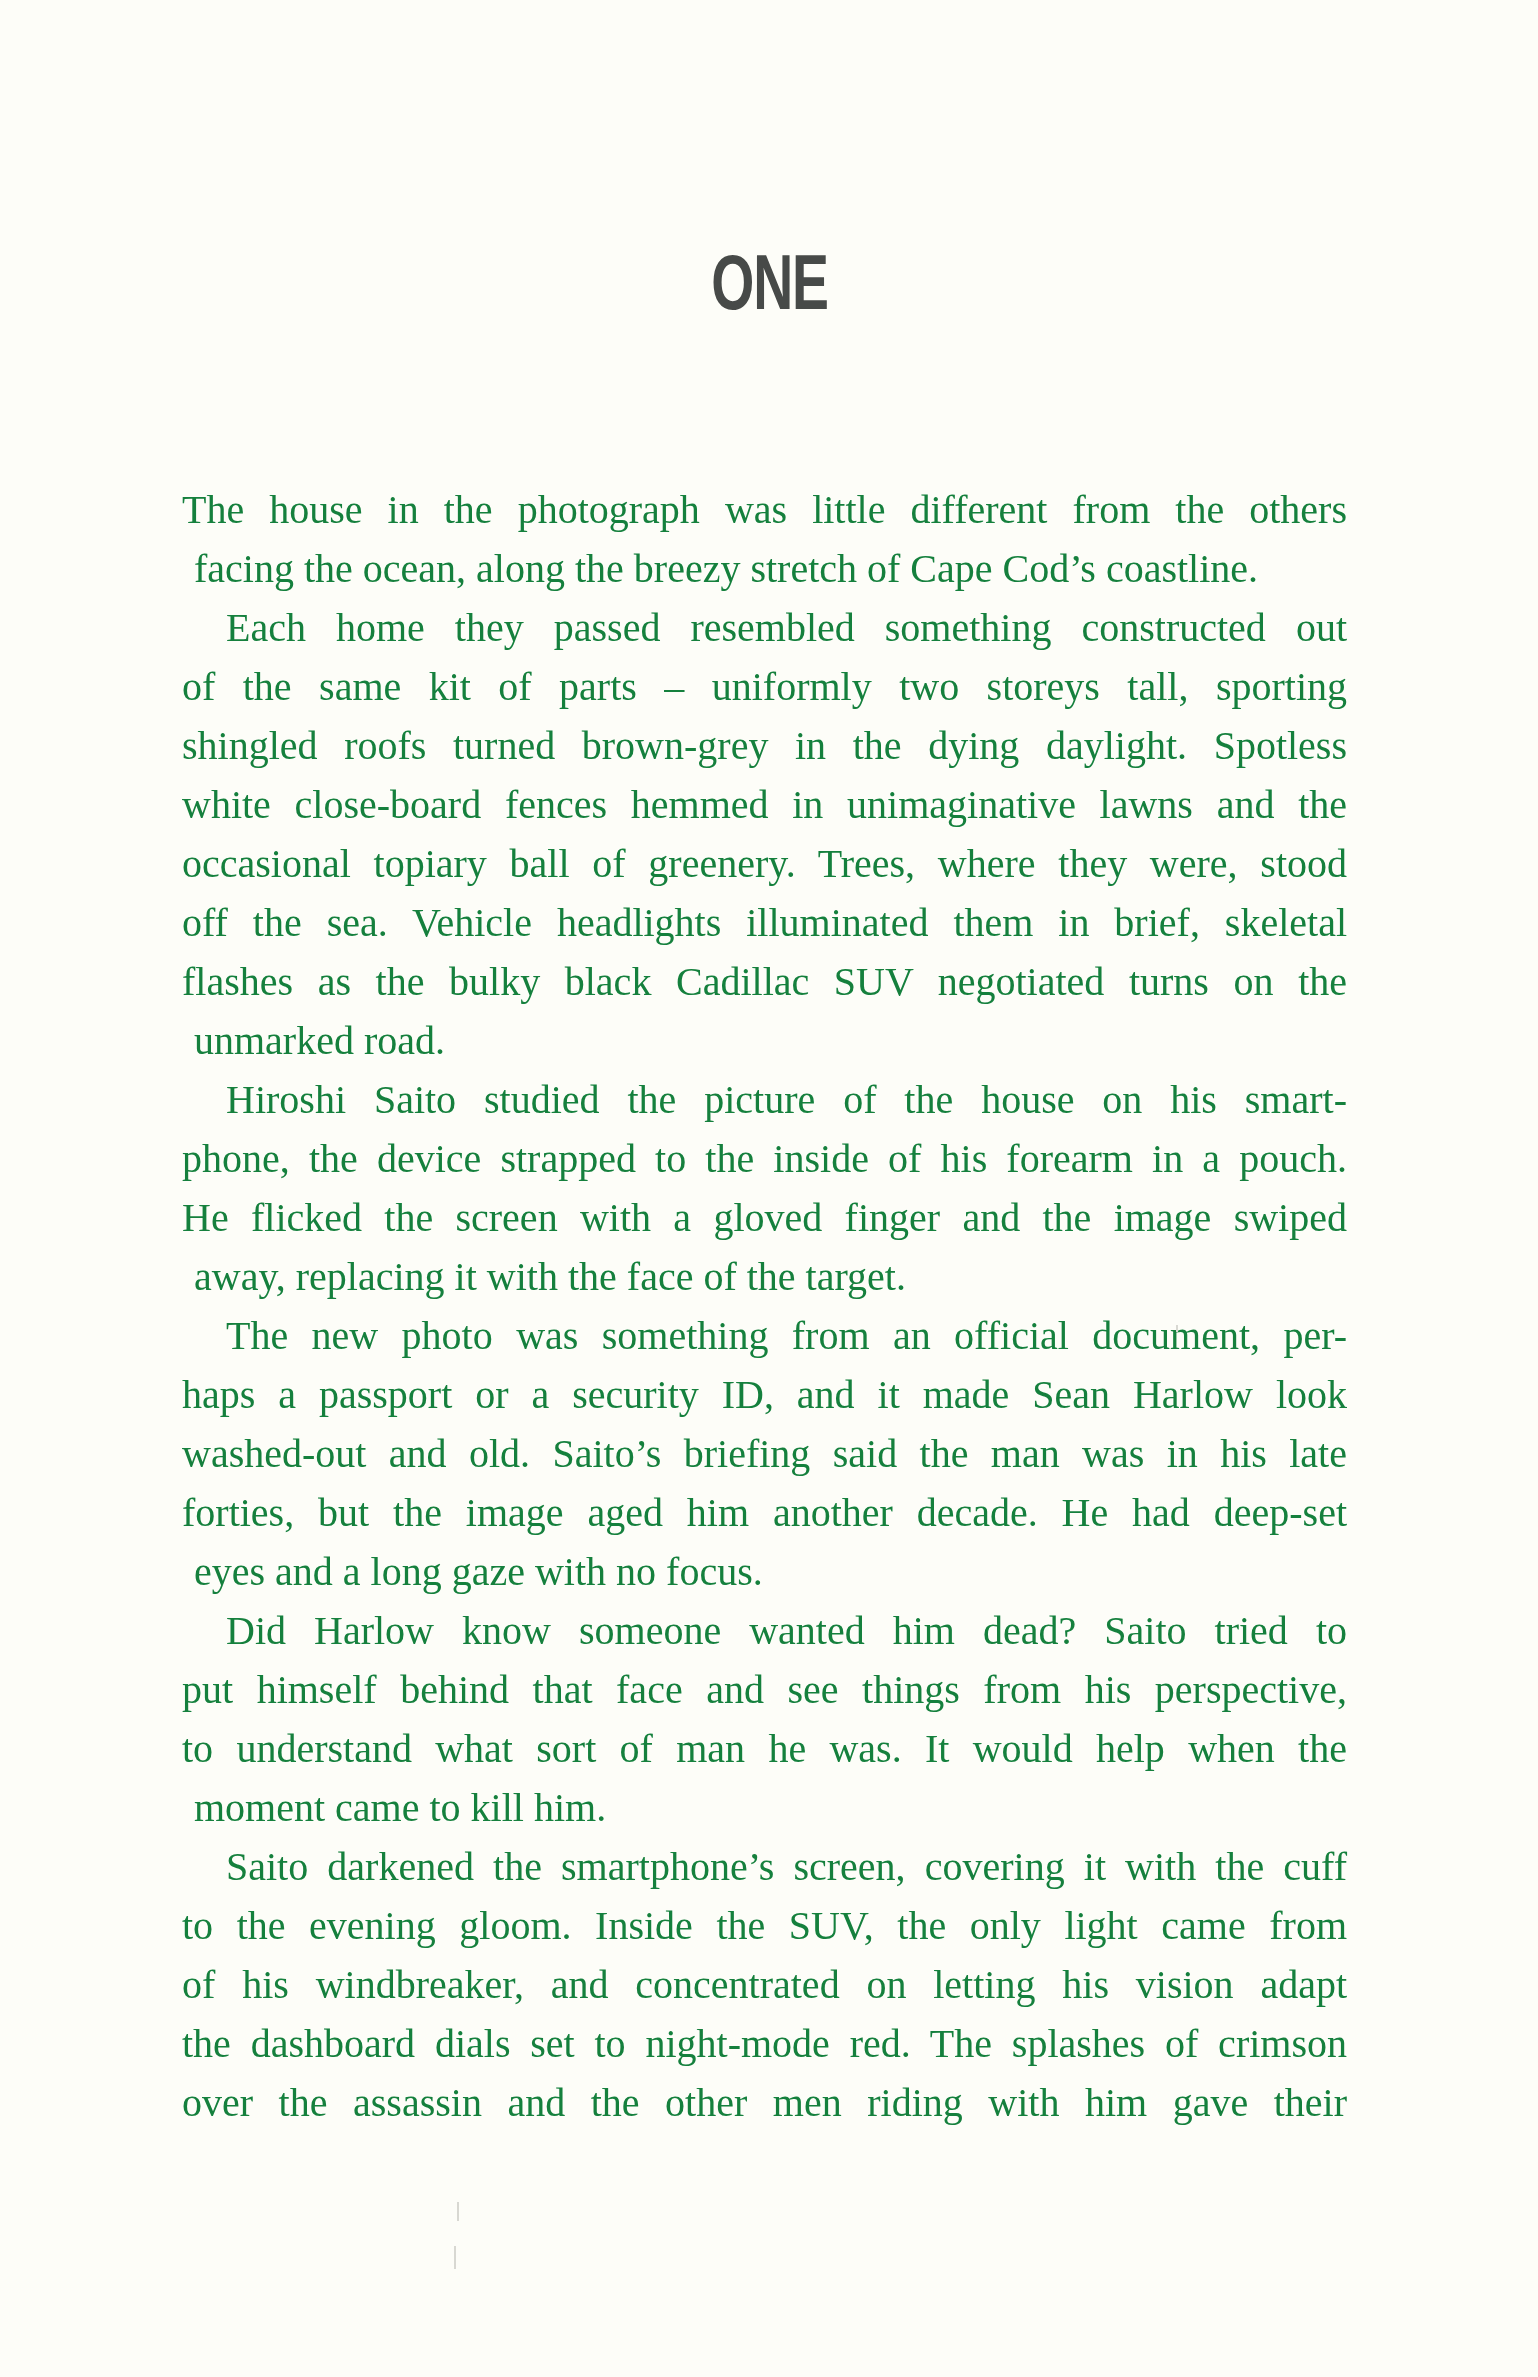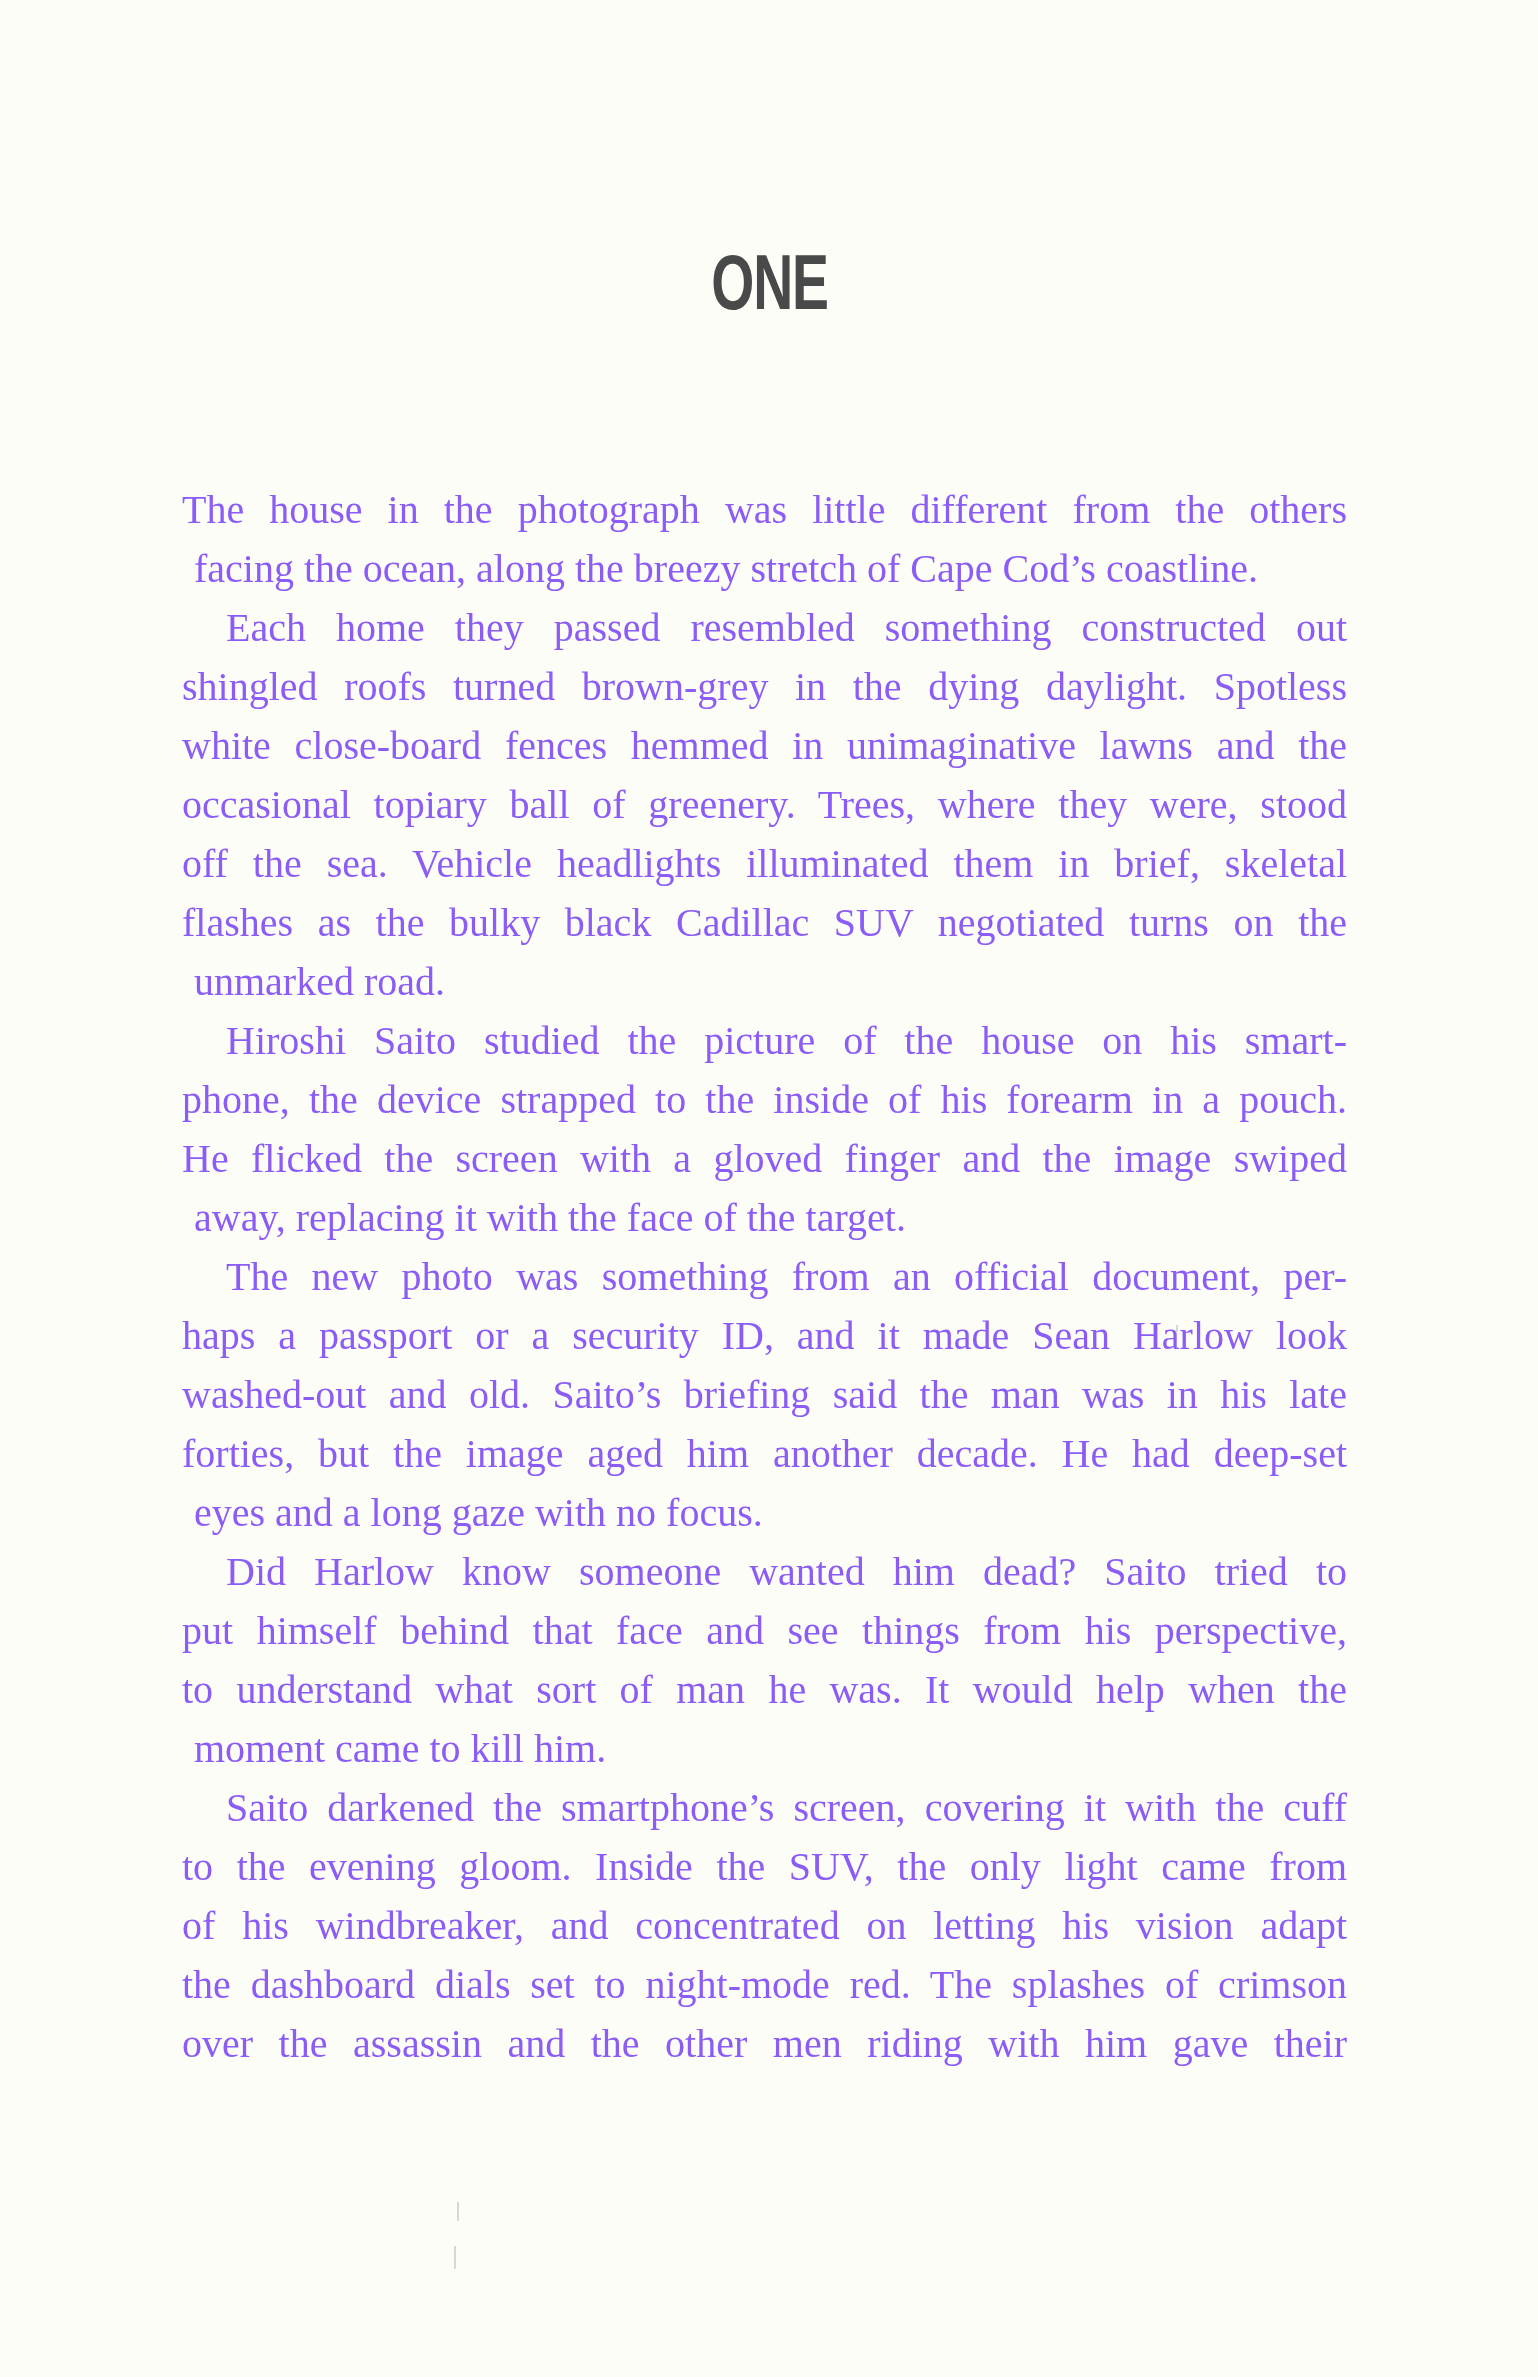--- a/index.html
+++ b/index.html
@@ -35,21 +35,21 @@
       transform: scaleX(0.72);
       transform-origin: 50% 50%;
     }
     .body-text {
       position: absolute;
       left: 182px;
       top: 480px;
       width: 1165px;
       font-family: "Liberation Serif", "DejaVu Serif", serif;
       font-size: 40px;
-      color: #8b5cf6;
+      color: #15803d;
     }
     .line {
       display: block;
       height: 59px;
       line-height: 59px;
       white-space: nowrap;
       text-align: justify;
       text-align-last: justify;
       width: 1165px;
       overflow: visible;
@@ -78,20 +78,21 @@
 
   <div class="body-text">
 
     <div>
       <span class="line">The house in the photograph was little different from the others</span>
       <span class="line last">facing the ocean, along the breezy stretch of Cape Cod’s coastline.</span>
     </div>
 
     <div>
       <span class="line indent">Each home they passed resembled something constructed out</span>
+      <span class="line">of the same kit of parts – uniformly two storeys tall, sporting</span>
       <span class="line">shingled roofs turned brown-grey in the dying daylight. Spotless</span>
       <span class="line">white close-board fences hemmed in unimaginative lawns and the</span>
       <span class="line">occasional topiary ball of greenery. Trees, where they were, stood</span>
       <span class="line">off the sea. Vehicle headlights illuminated them in brief, skeletal</span>
       <span class="line">flashes as the bulky black Cadillac SUV negotiated turns on the</span>
       <span class="line last">unmarked road.</span>
     </div>
 
     <div>
       <span class="line indent">Hiroshi Saito studied the picture of the house on his smart-</span>

